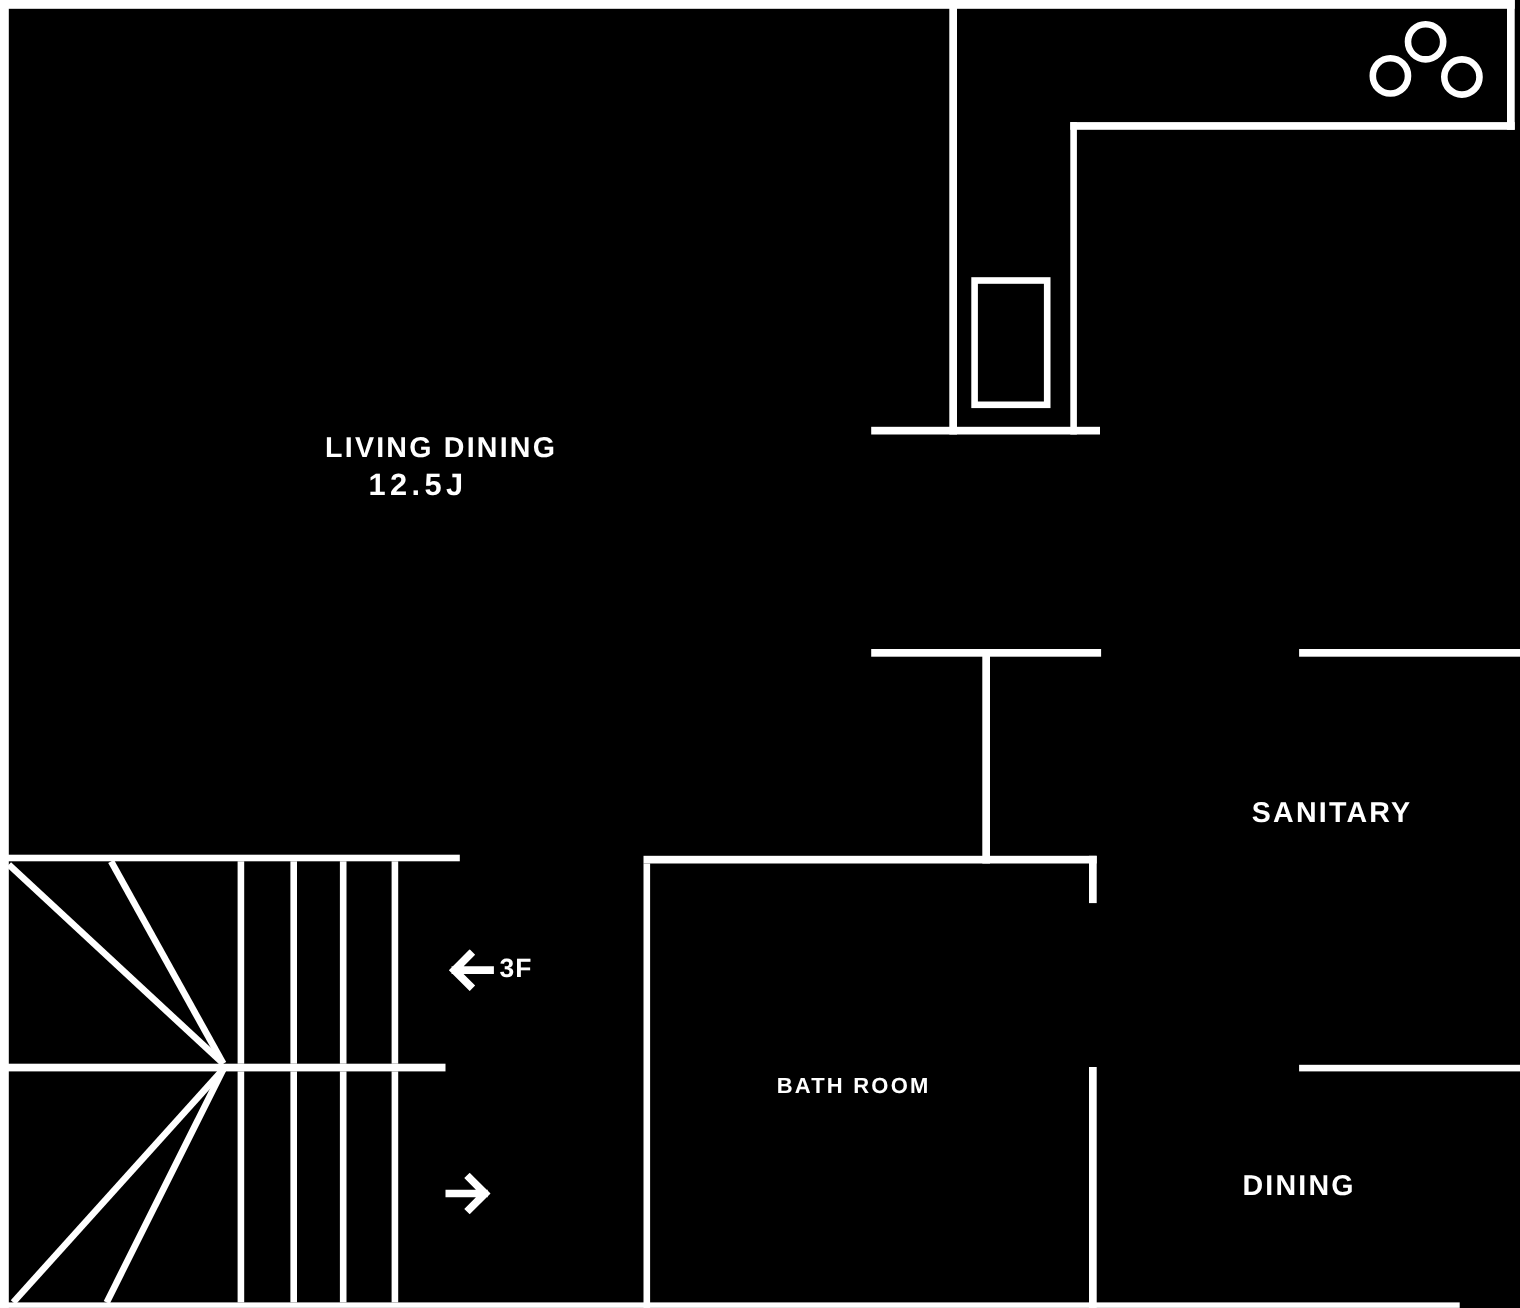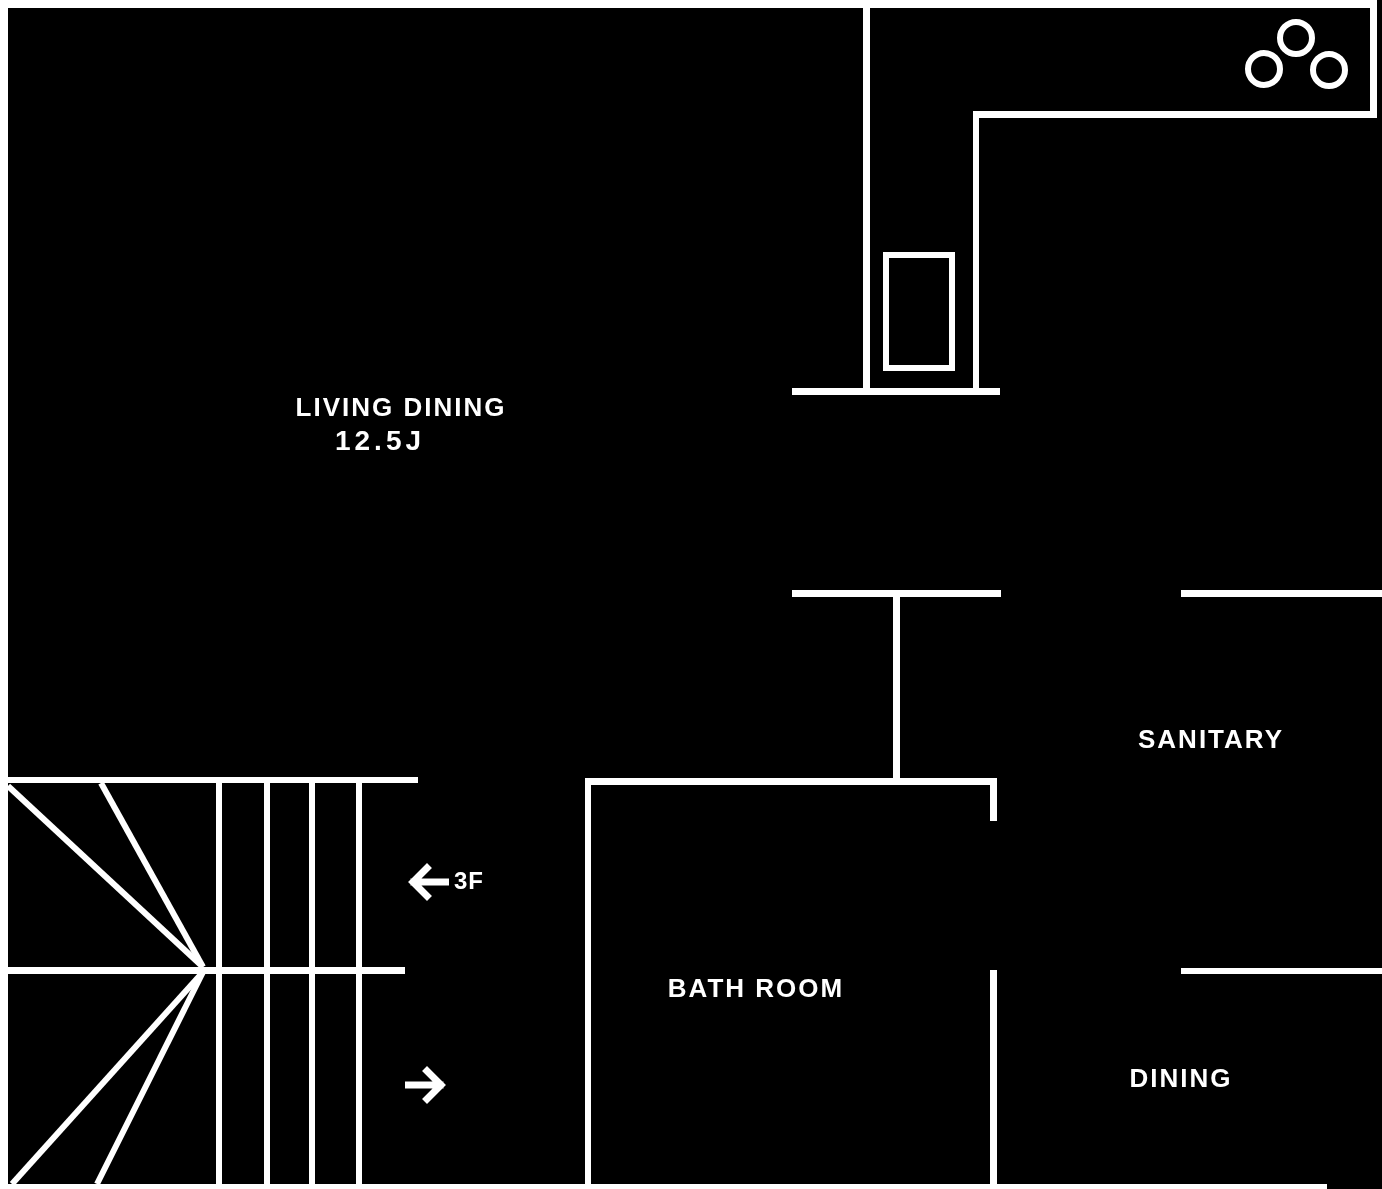--- a/index.html
+++ b/index.html
@@ -16,21 +16,21 @@
     color:#fff;
     font-weight:bold;
     letter-spacing:2px;
     white-space:nowrap;
     transform:translate(-50%,-50%);
     font-family:"Liberation Sans", sans-serif;
   }
   #lbl-living      {left:401px;  top:407px;  font-size:26px;}
   #lbl-living-size {left:380px;  top:441px;  font-size:28px; letter-spacing:4px;}
   #lbl-sanitary    {left:1183px; top:739px;  font-size:26px;margin-left:28px;}
-  #lbl-bath        {left:756px;  top:988px;  font-size:26px;}
+  #lbl-bath        {left:776px;  top:988px;  font-size:20px;}
   #lbl-toilet      {left:1181px; top:1078px; font-size:26px;}
   #lbl-3f          {left:469px;  top:881px;  font-size:24px; letter-spacing:1px;}
   .arrow{position:absolute;}
   #arrow-up   {left:407px; top:863px;}
   #arrow-down {left:405px; top:1066px;}
 </style>
 </head>
 <body>
 
 <div id="plan">

